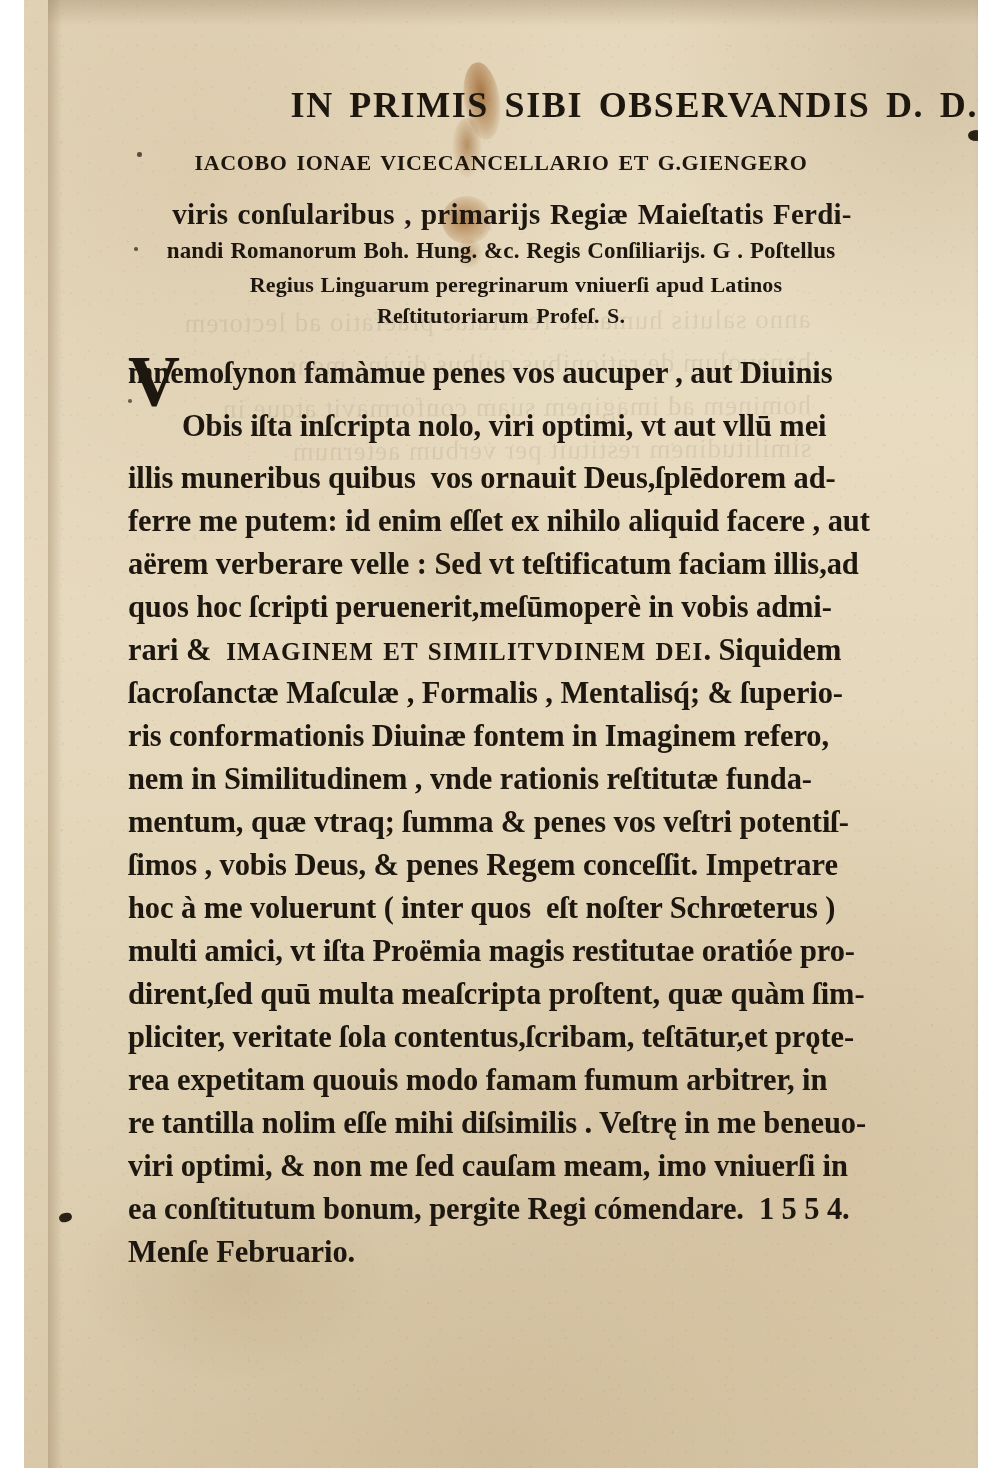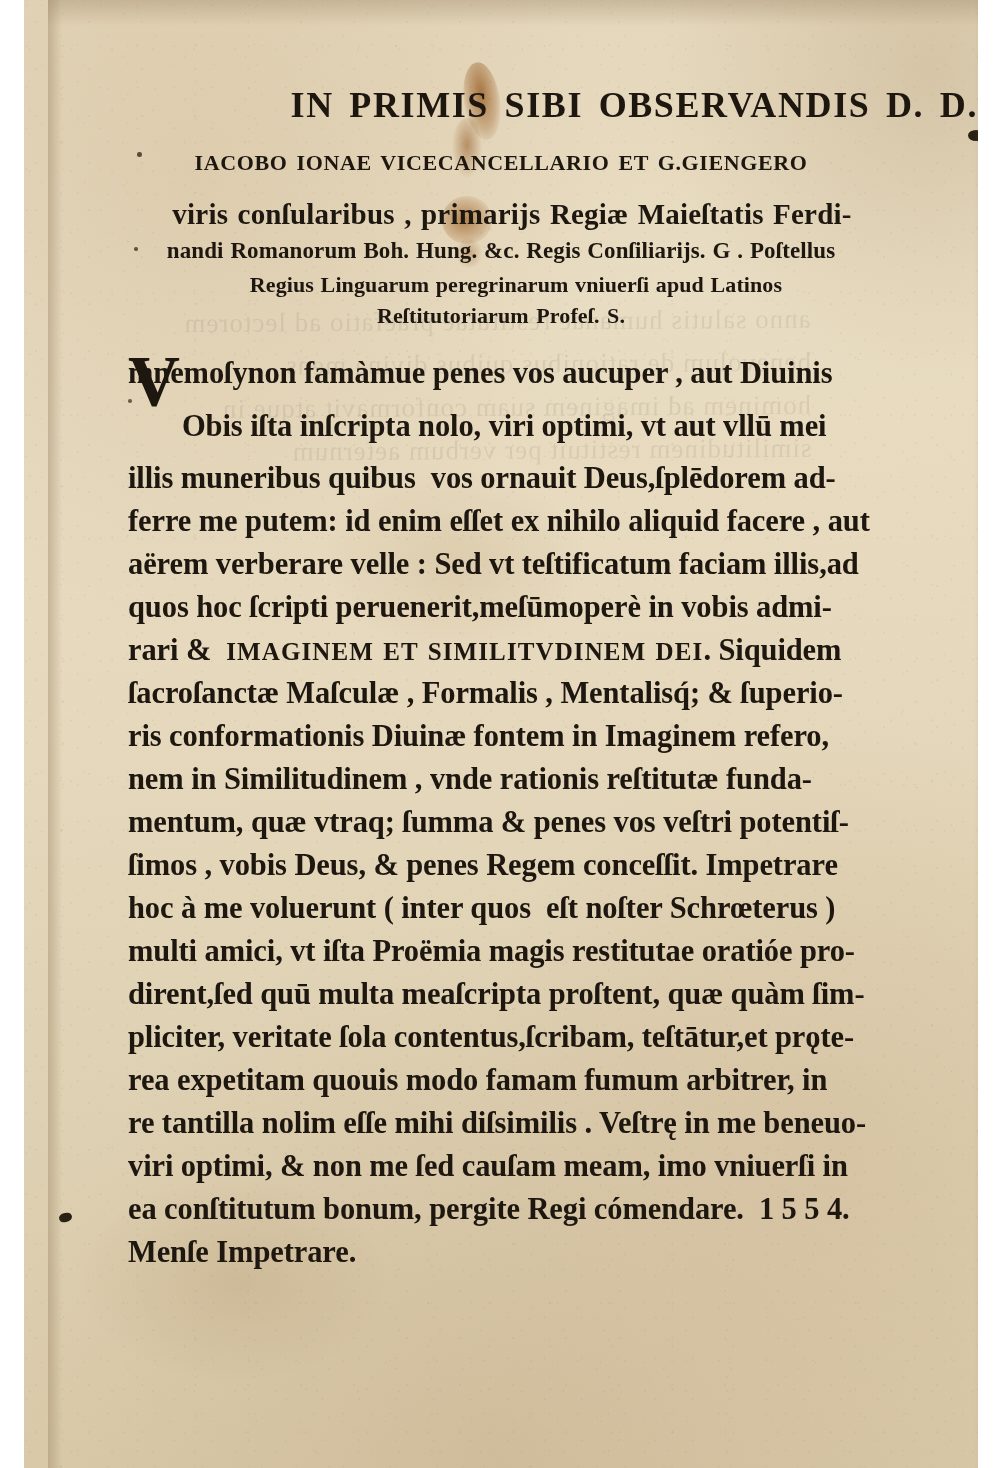--- a/index.html
+++ b/index.html
@@ -259,21 +259,21 @@
         <div class="bline">mentum, quæ vtraq; ſumma &amp; penes vos veſtri potentiſ-</div>
         <div class="bline">ſimos , vobis Deus, &amp; penes Regem conceſſit. Impetrare</div>
         <div class="bline">hoc à me voluerunt ( inter quos  eſt noſter Schrœterus )</div>
         <div class="bline">multi amici, vt iſta Proëmia magis restitutae oratióe pro-</div>
         <div class="bline">dirent,ſed quū multa meaſcripta proſtent, quæ quàm ſim-</div>
         <div class="bline">pliciter, veritate ſola contentus,ſcribam, teſtātur,et prǫte-</div>
         <div class="bline">rea expetitam quouis modo famam fumum arbitrer, in</div>
         <div class="bline">re tantilla nolim eſſe mihi diſsimilis . Veſtrę in me beneuo-</div>
         <div class="bline">viri optimi, &amp; non me ſed cauſam meam, imo vniuerſi in</div>
         <div class="bline">ea conſtitutum bonum, pergite Regi cómendare.  1 5 5 4.</div>
-        <div class="bline">Menſe Impetrare.</div>
+        <div class="bline">Menſe Februario.</div>
       </div>
 
     </div>
 
     <div class="blot" style="left:35px; top:1213px; width:13px; height:9px; transform:rotate(-15deg);"></div>
     <div class="blot" style="left:944px; top:130px; width:16px; height:11px; border-radius:50%;"></div>
     <div class="blot" style="left:113px; top:152px; width:5px; height:5px; opacity:0.75;"></div>
     <div class="blot" style="left:110px; top:247px; width:4px; height:4px; opacity:0.7;"></div>
     <div class="blot" style="left:104px; top:399px; width:4px; height:4px; opacity:0.65;"></div>
 

